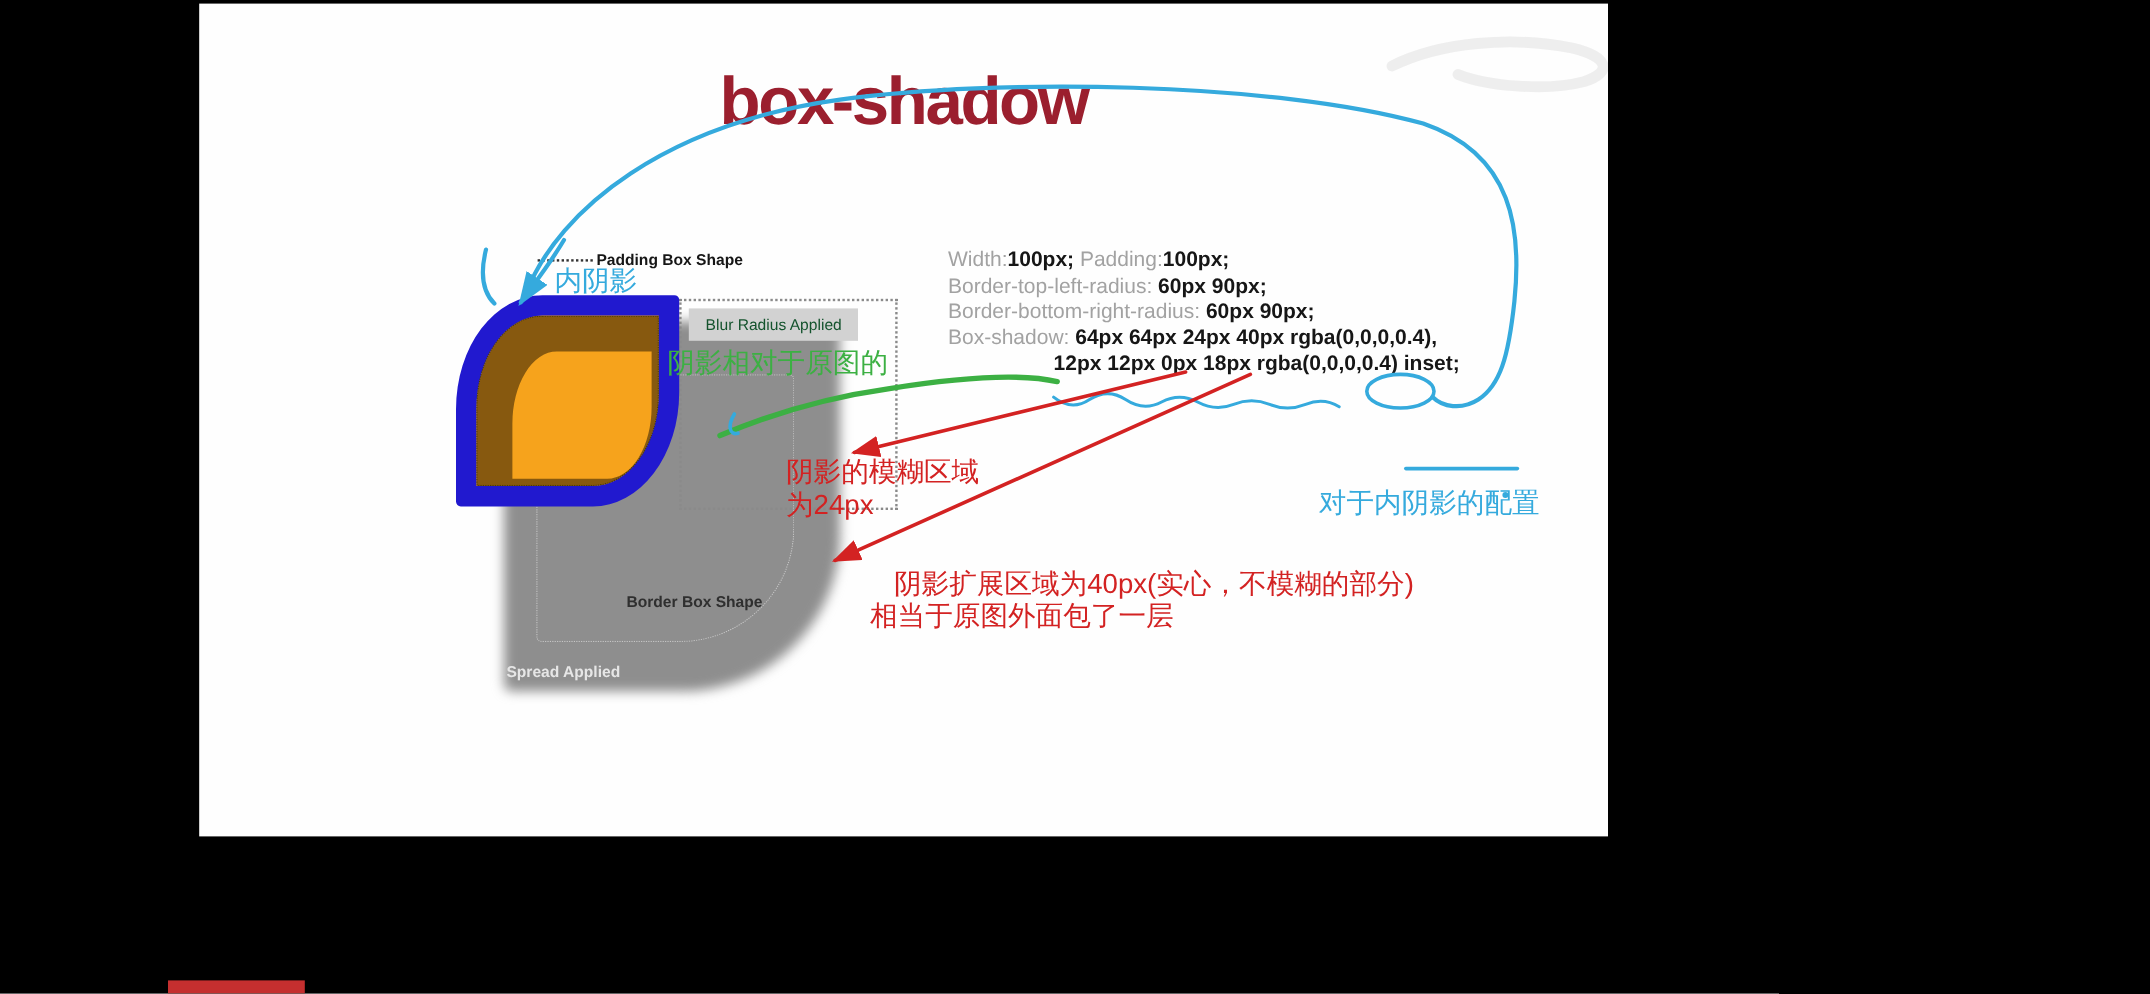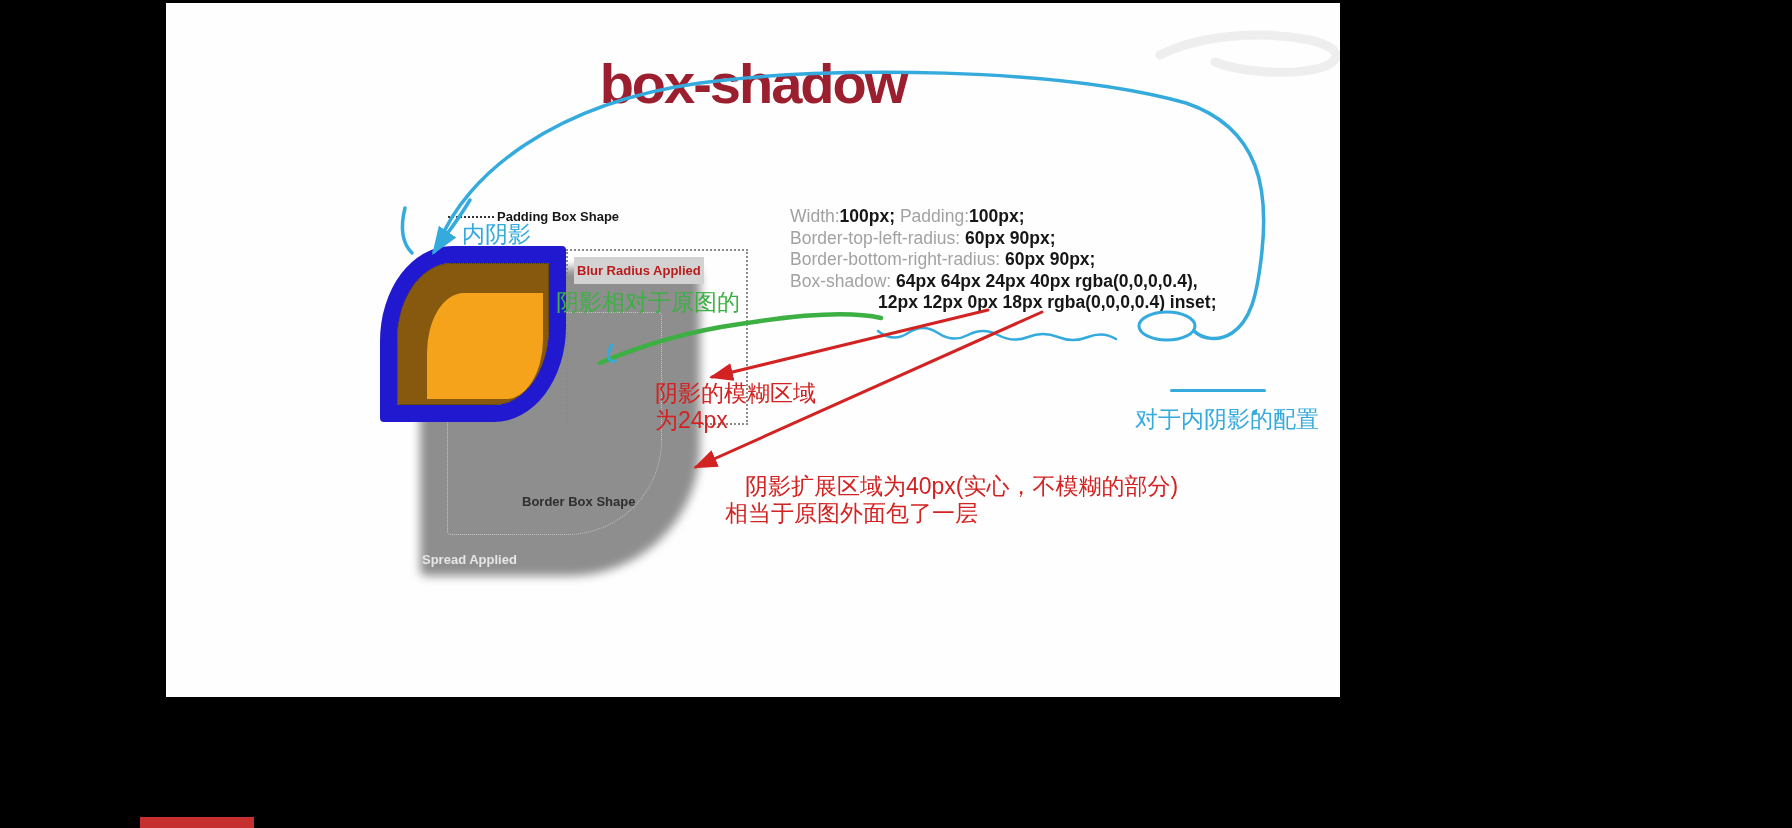--- a/index.html
+++ b/index.html
@@ -29,23 +29,23 @@
     border-radius:20px 6px 130px 6px;
     filter:blur(5px);
     z-index:1;
   }
   .blur-rect {
     position:absolute; left:400px; top:246px; width:178px; height:172px;
     border:2px dotted #8a8a8a; z-index:2;
   }
   .blur-label {
     position:absolute; left:408px; top:254px;
-    background:#d2d2d2; color:#b91c1c;
-    font-size:13px; font-weight:700;
-    padding:6px 3px; z-index:3; white-space:nowrap;
+    background:#d2d2d2; color:#14532d;
+    font-size:13px; font-weight:400;
+    padding:6px 14px; z-index:3; white-space:nowrap;
   }
   .borderbox-outline {
     position:absolute; left:281px; top:309px; width:213px; height:221px;
     border:1.5px dotted #c6c6c6;
     border-radius:60px 4px 95px 4px; z-index:2;
   }
   .borderbox-label {
     position:absolute; left:308px; top:491px;
     color:#2f2f2f; font-size:13px; font-weight:700; z-index:3; white-space:nowrap;margin-left:48px;
   }
@@ -168,21 +168,21 @@
     <line x1="822" y1="307" x2="546" y2="374" style="stroke:var(--ann-red)" stroke-width="3" stroke-linecap="round" marker-end="url(#arrow-red)"></line>
     <line x1="876" y1="309" x2="530" y2="464" style="stroke:var(--ann-red)" stroke-width="3" stroke-linecap="round" marker-end="url(#arrow-red)"></line>
   </svg>
 
   <div class="ann ann-cyan" style="left:296px; top:172px;">内阴影</div>
   <div class="ann ann-green" style="left:390px; top:284px;">阴影相对于原图的</div>
   <div class="ann ann-red" style="left:489px; top:375px;">阴影的模糊区域</div>
   <div class="ann ann-red" style="left:489px; top:402px;">为24px</div>
   <div class="ann ann-red" style="left:567px; top:468px;margin-left:12px;">阴影扩展区域为40px(实心，不模糊的部分)</div>
   <div class="ann ann-red" style="left:559px; top:495px;">相当于原图外面包了一层</div>
-  <div class="ann ann-cyan" style="left:969px; top:357px;">对于内阴影的配置</div>
+  <div class="ann ann-cyan" style="left:933px; top:357px;">对于内阴影的配置</div>
   <div class="cyan-underline"></div>
   <div class="cyan-dot"></div>
 
   <div class="watermark">
     <svg width="15" height="17" viewBox="0 0 15 17">
       <path d="M7.5 0 C8.2 3 12.5 4.5 12.5 9.5 A5 5 0 0 1 2.5 9.5 C2.5 6.5 5.5 5.2 6 2.2 C6.6 3.8 8.6 4.8 8.6 7 A2.6 2.6 0 0 1 6 9.6" fill="none" style="stroke:var(--watermark-pink)" stroke-width="1.6" stroke-linecap="round" stroke-linejoin="round"></path>
     </svg>
     <span>慕课网</span>
   </div>
 

